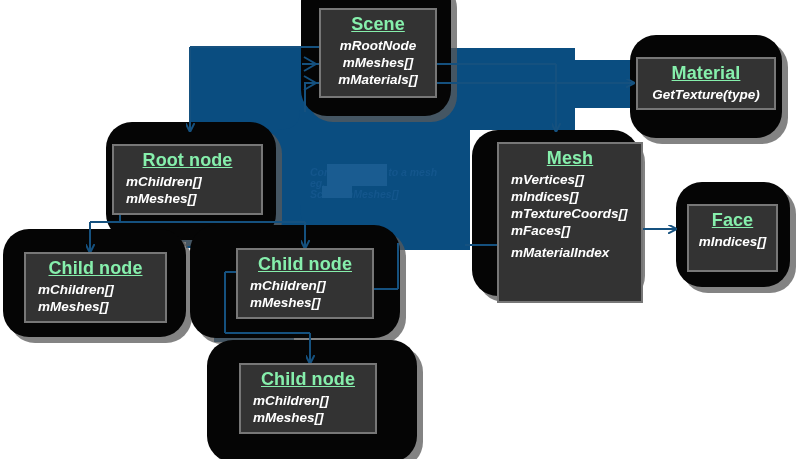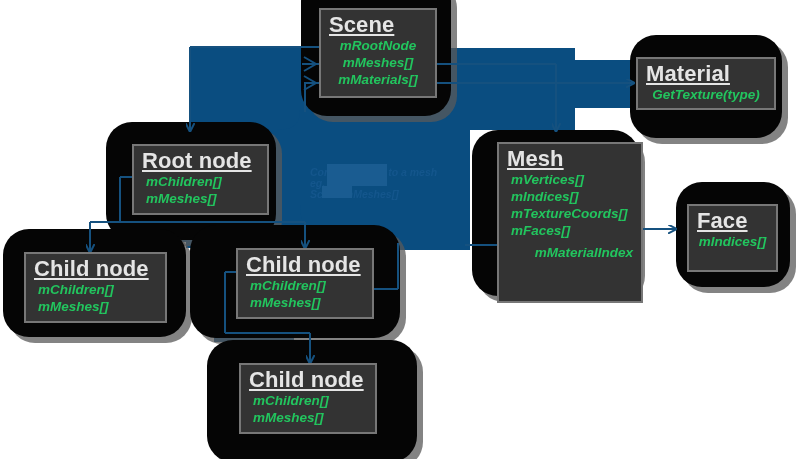--- a/index.html
+++ b/index.html
@@ -12,28 +12,28 @@
   
   #wire-layer{position:absolute;inset:0;z-index:3;}
 
   
   .pill{position:absolute;background:#050505;border-radius:26px;z-index:2;
         box-shadow:6px 6px 0 rgba(90,90,90,0.75);}
 
   
   .node{position:absolute;background:#333333;border:2px solid #777777;z-index:4;
         box-sizing:border-box;padding:4px 8px 7px 8px;}
-  .node .title{color:#e5e5e5;font-weight:bold;
-        text-decoration:underline;font-size:22px;line-height:21px;
+  .node .title{color:#86efac;font-weight:bold;text-align:center;
+        text-decoration:underline;font-size:18px;line-height:21px;
         white-space:nowrap;letter-spacing:0.1px;}
   .node .fields{margin-top:2px;}
-  .node .fld{color:#22c55e;font-style:italic;font-weight:bold;font-size:13.5px;
+  .node .fld{color:#ffffff;font-style:italic;font-weight:bold;font-size:13.5px;
         line-height:17px;white-space:nowrap;padding-left:4px;}
   .node.compact .fld{text-align:center;padding-left:0;}
-  .node .fld.gap{margin-top:5px;text-align:right;}
+  .node .fld.gap{margin-top:5px;}
 
   
   .caption{position:absolute;z-index:5;color:#0c3f69;font-style:italic;
         font-weight:bold;font-size:10.5px;line-height:11px;white-space:nowrap;}
   .caption.faded{color:#14568c;}
 
   
   .occluder{position:absolute;z-index:6;background:#1a5c91;}
 </style>
 </head>
@@ -155,21 +155,21 @@
     </div>
   </div>
 
   <div class="node compact" style="left:687px; top:204px; width:91px; height:68px;">
     <div class="title">Face</div>
     <div class="fields">
       <div class="fld">mIndices[]</div>
     </div>
   </div>
 
-  <div class="node" style="left:132px; top:144px; width:137px; height:71px;">
+  <div class="node" style="left:112px; top:144px; width:151px; height:71px;">
     <div class="title">Root node</div>
     <div class="fields">
       <div class="fld">mChildren[]</div>
       <div class="fld">mMeshes[]</div>
     </div>
   </div>
 
   <div class="node" style="left:24px; top:252px; width:143px; height:71px;">
     <div class="title">Child node</div>
     <div class="fields">

